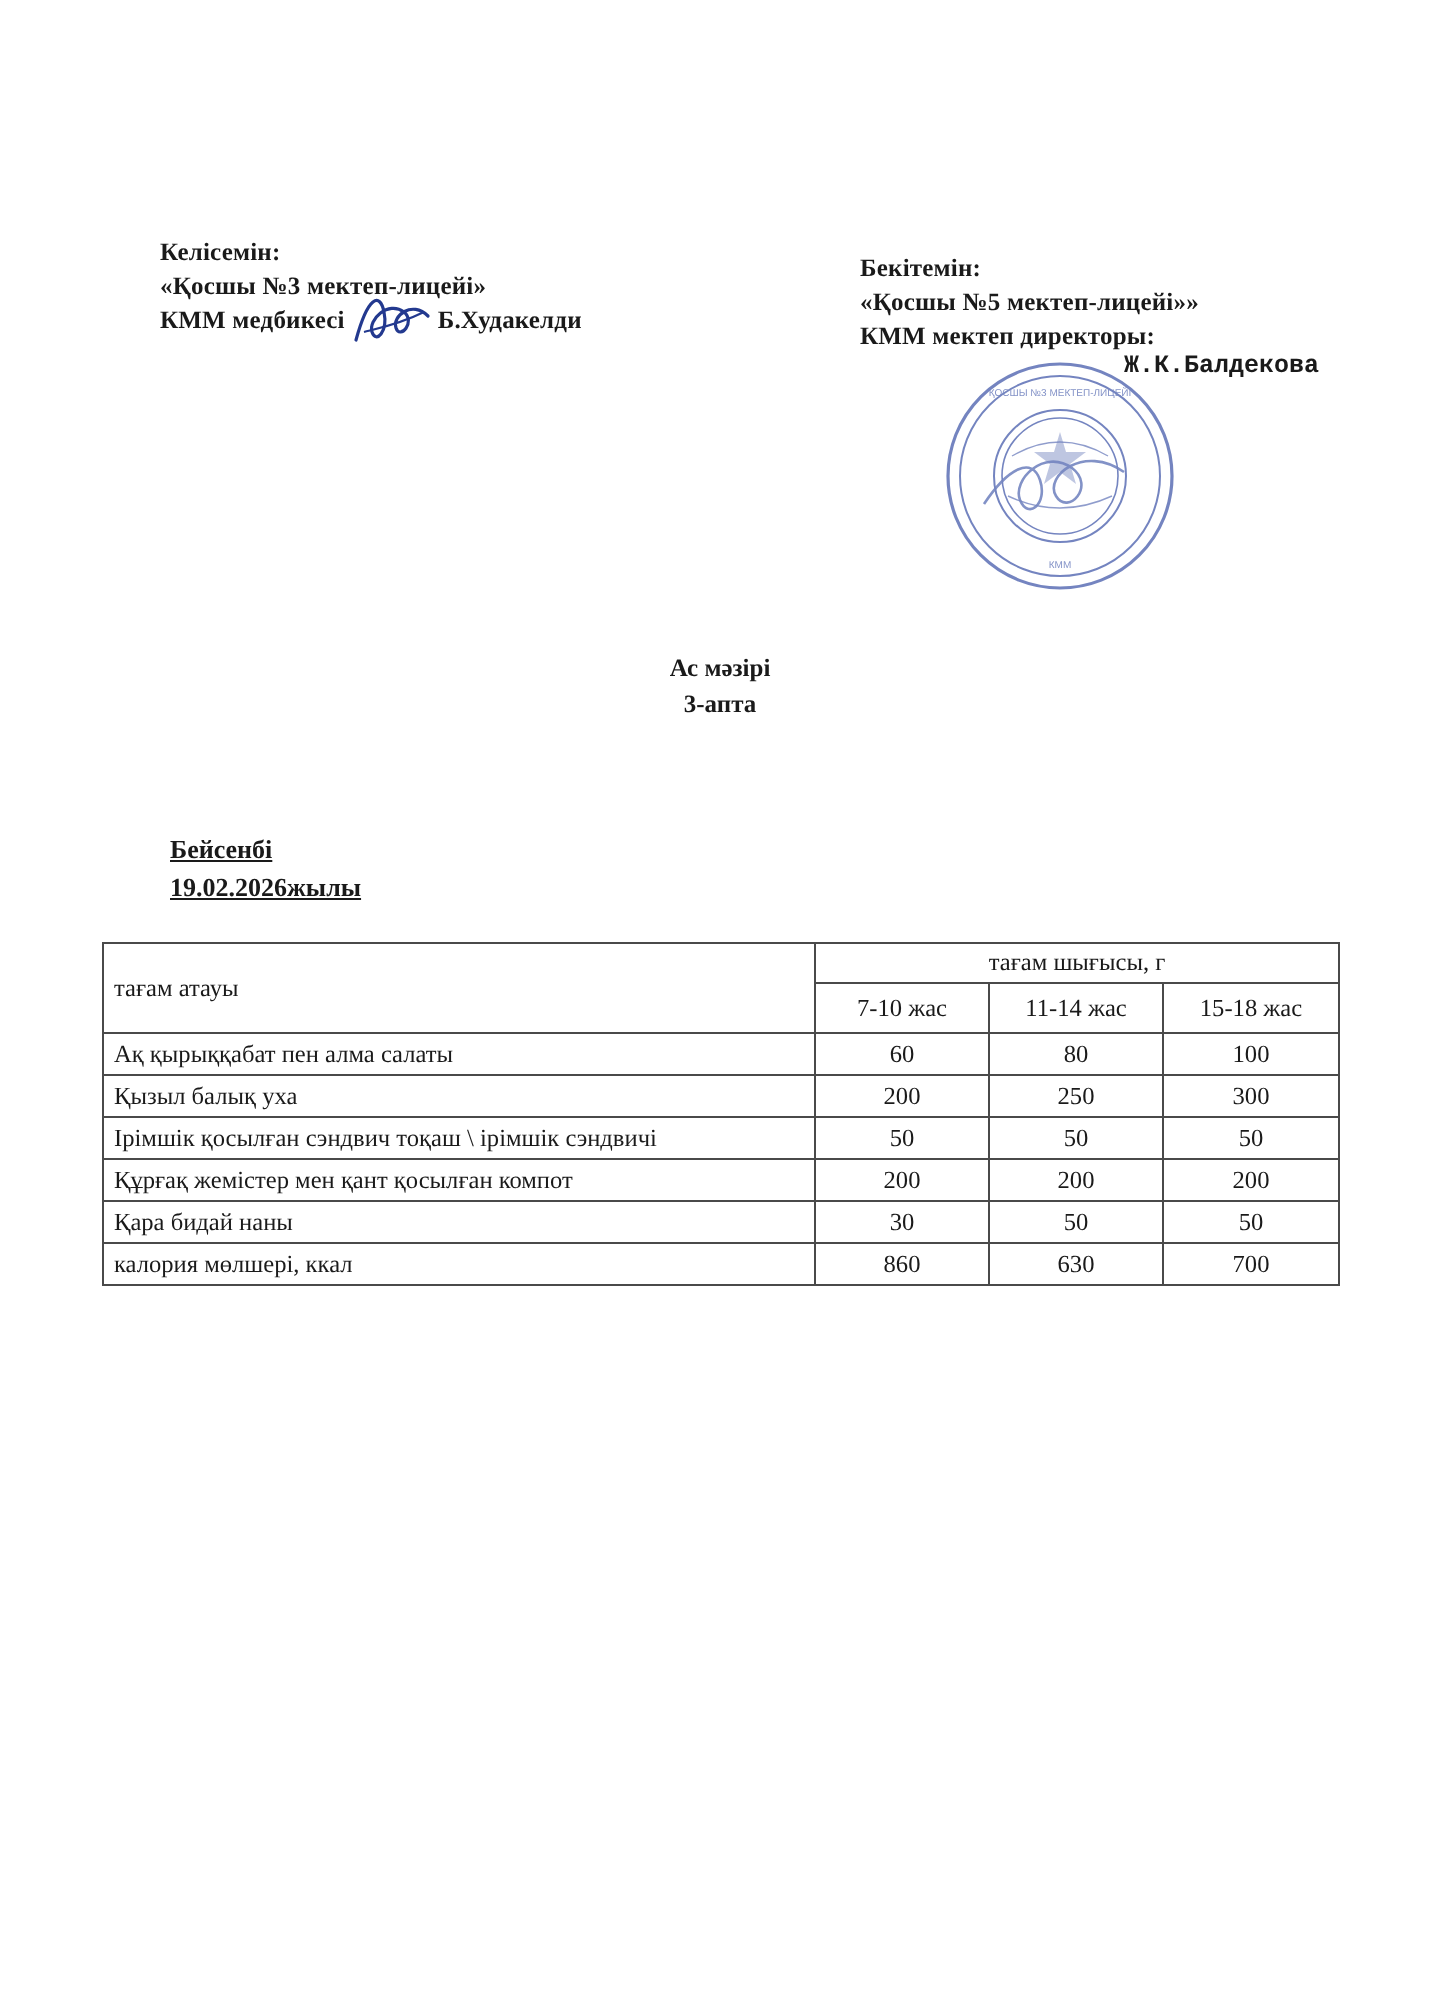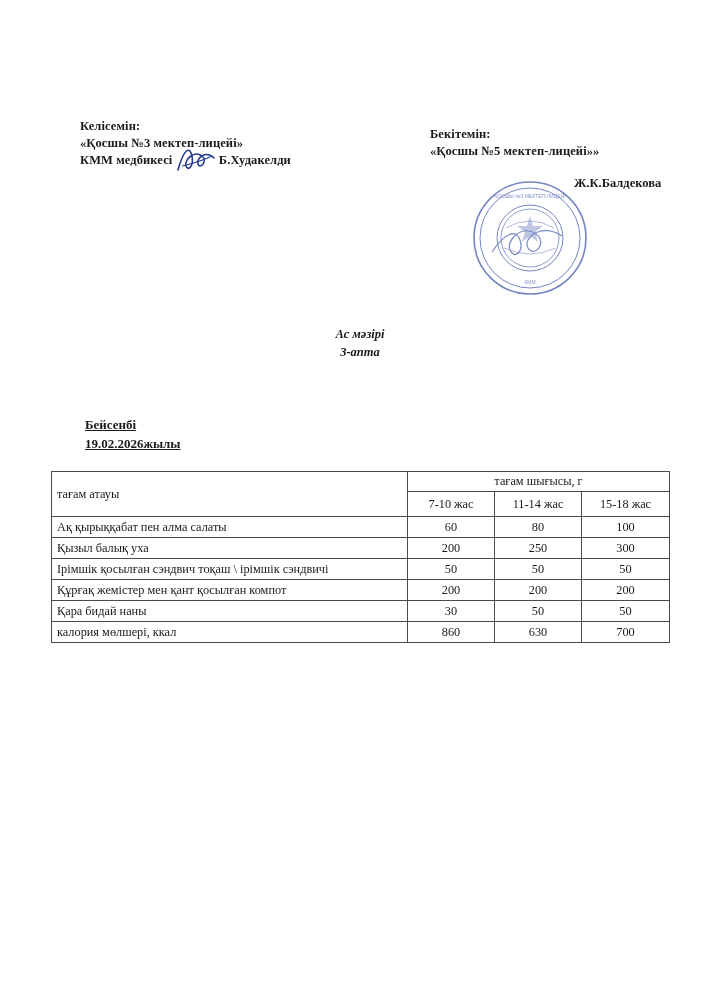--- a/index.html
+++ b/index.html
@@ -60,45 +60,45 @@
     height: 14px;
     vertical-align: middle;
   }
   .sign-inline svg {
     position: absolute;
     left: -2px;
     top: -12px;
   }
   .dir-name {
     position: absolute;
-    left: 144px;
+    left: 132px;
     top: 50px;
     font-size: 12.5px;
     font-weight: bold;
     white-space: nowrap;
+    font-family: Liberation Mono, monospace;
   }
 
   
   .stamp {
     position: absolute;
     left: 470px;
     top: 178px;
     width: 120px;
     height: 120px;
     opacity: 0.72;
   }
 
   
   .title-block {
     position: absolute;
     top: 325px;
     left: 0;
     width: 720px;
     text-align: center;
-    font-style: italic;
   }
   .title-block div {
     font-size: 12.5px;
     font-weight: bold;
     line-height: 18px;
   }
 
   
   .day-block {
     position: absolute;
@@ -181,20 +181,21 @@
             <path d="M8 24 C16 22, 26 20, 38 14" stroke="#23398f" stroke-width="1.1" fill="none"></path>
           </svg>
         </span>
         <span>Б.Худакелди</span>
       </div>
     </div>
 
     <div class="appr-right">
       <div class="appr-line">Бекітемін:</div>
       <div class="appr-line">«Қосшы №5 мектеп-лицейі»»</div>
+      <div class="appr-line">КММ мектеп директоры:</div>
       <div class="dir-name">Ж.К.Балдекова</div>
     </div>
   </div>
 
   <div class="stamp">
     <svg width="120" height="120" viewBox="0 0 120 120">
       <g stroke="#3f56a8" fill="none">
         <circle cx="60" cy="60" r="56" stroke-width="1.6"></circle>
         <circle cx="60" cy="60" r="50" stroke-width="1"></circle>
         <circle cx="60" cy="60" r="33" stroke-width="1"></circle>

